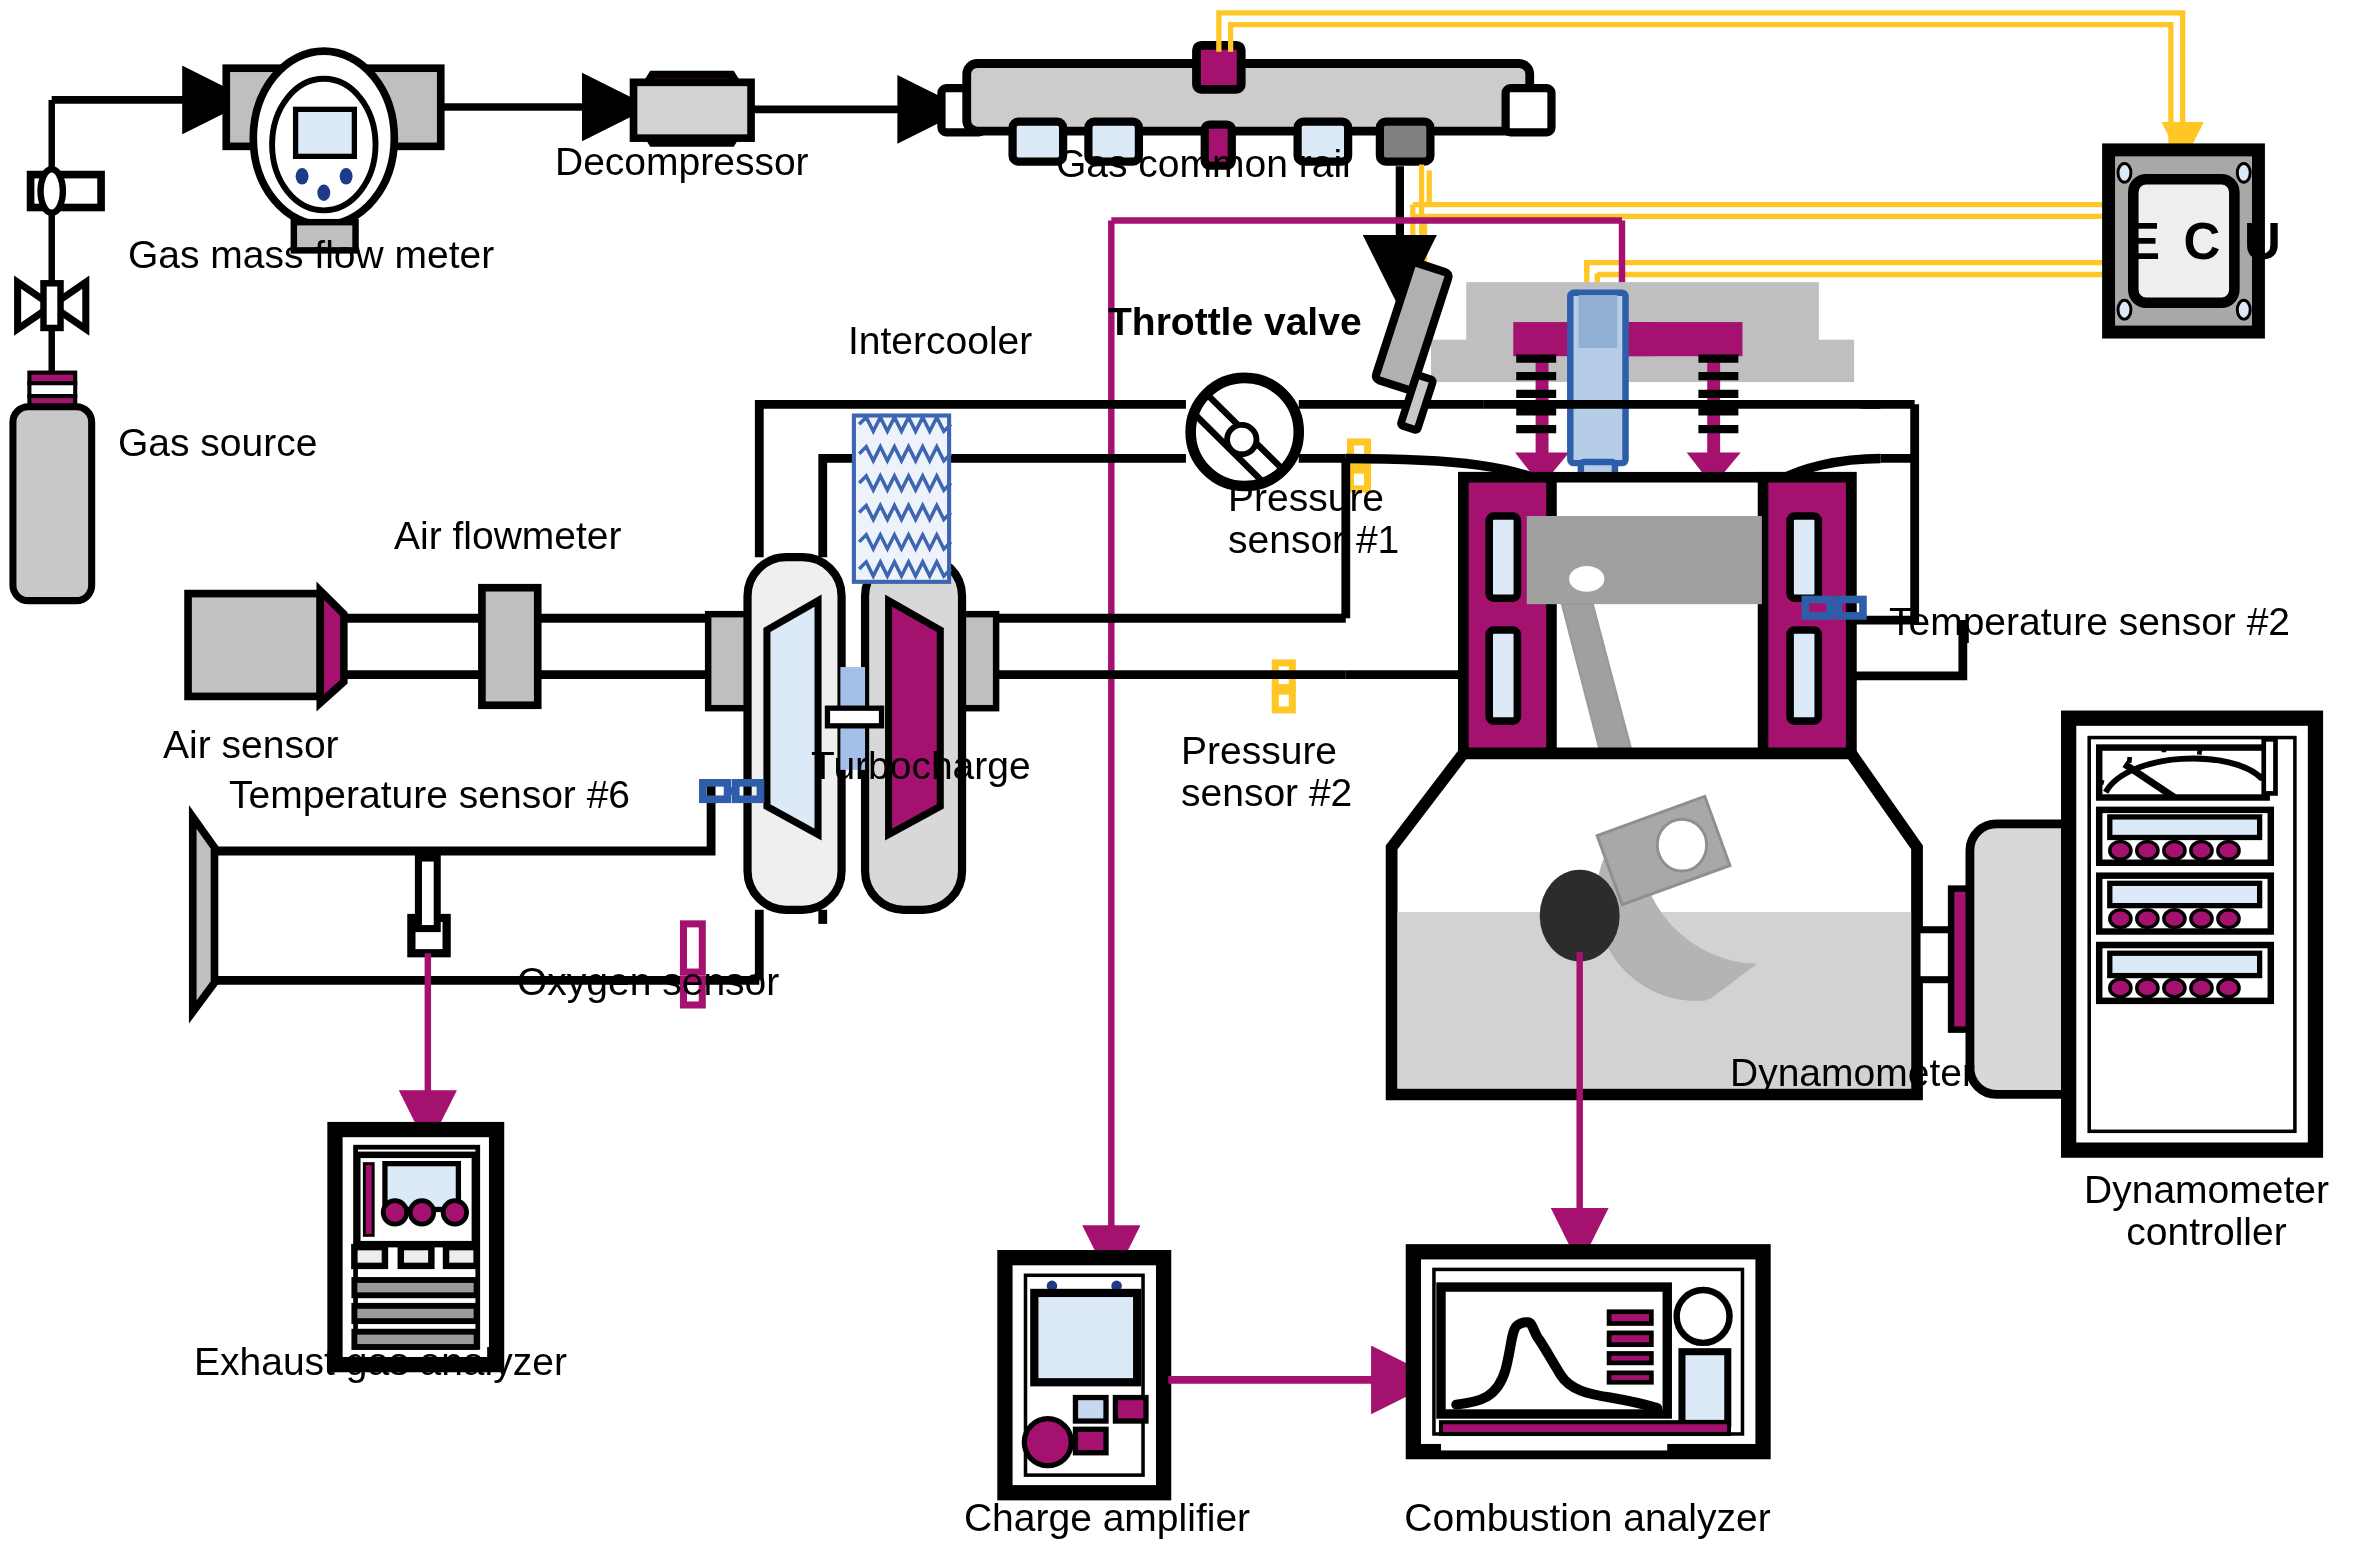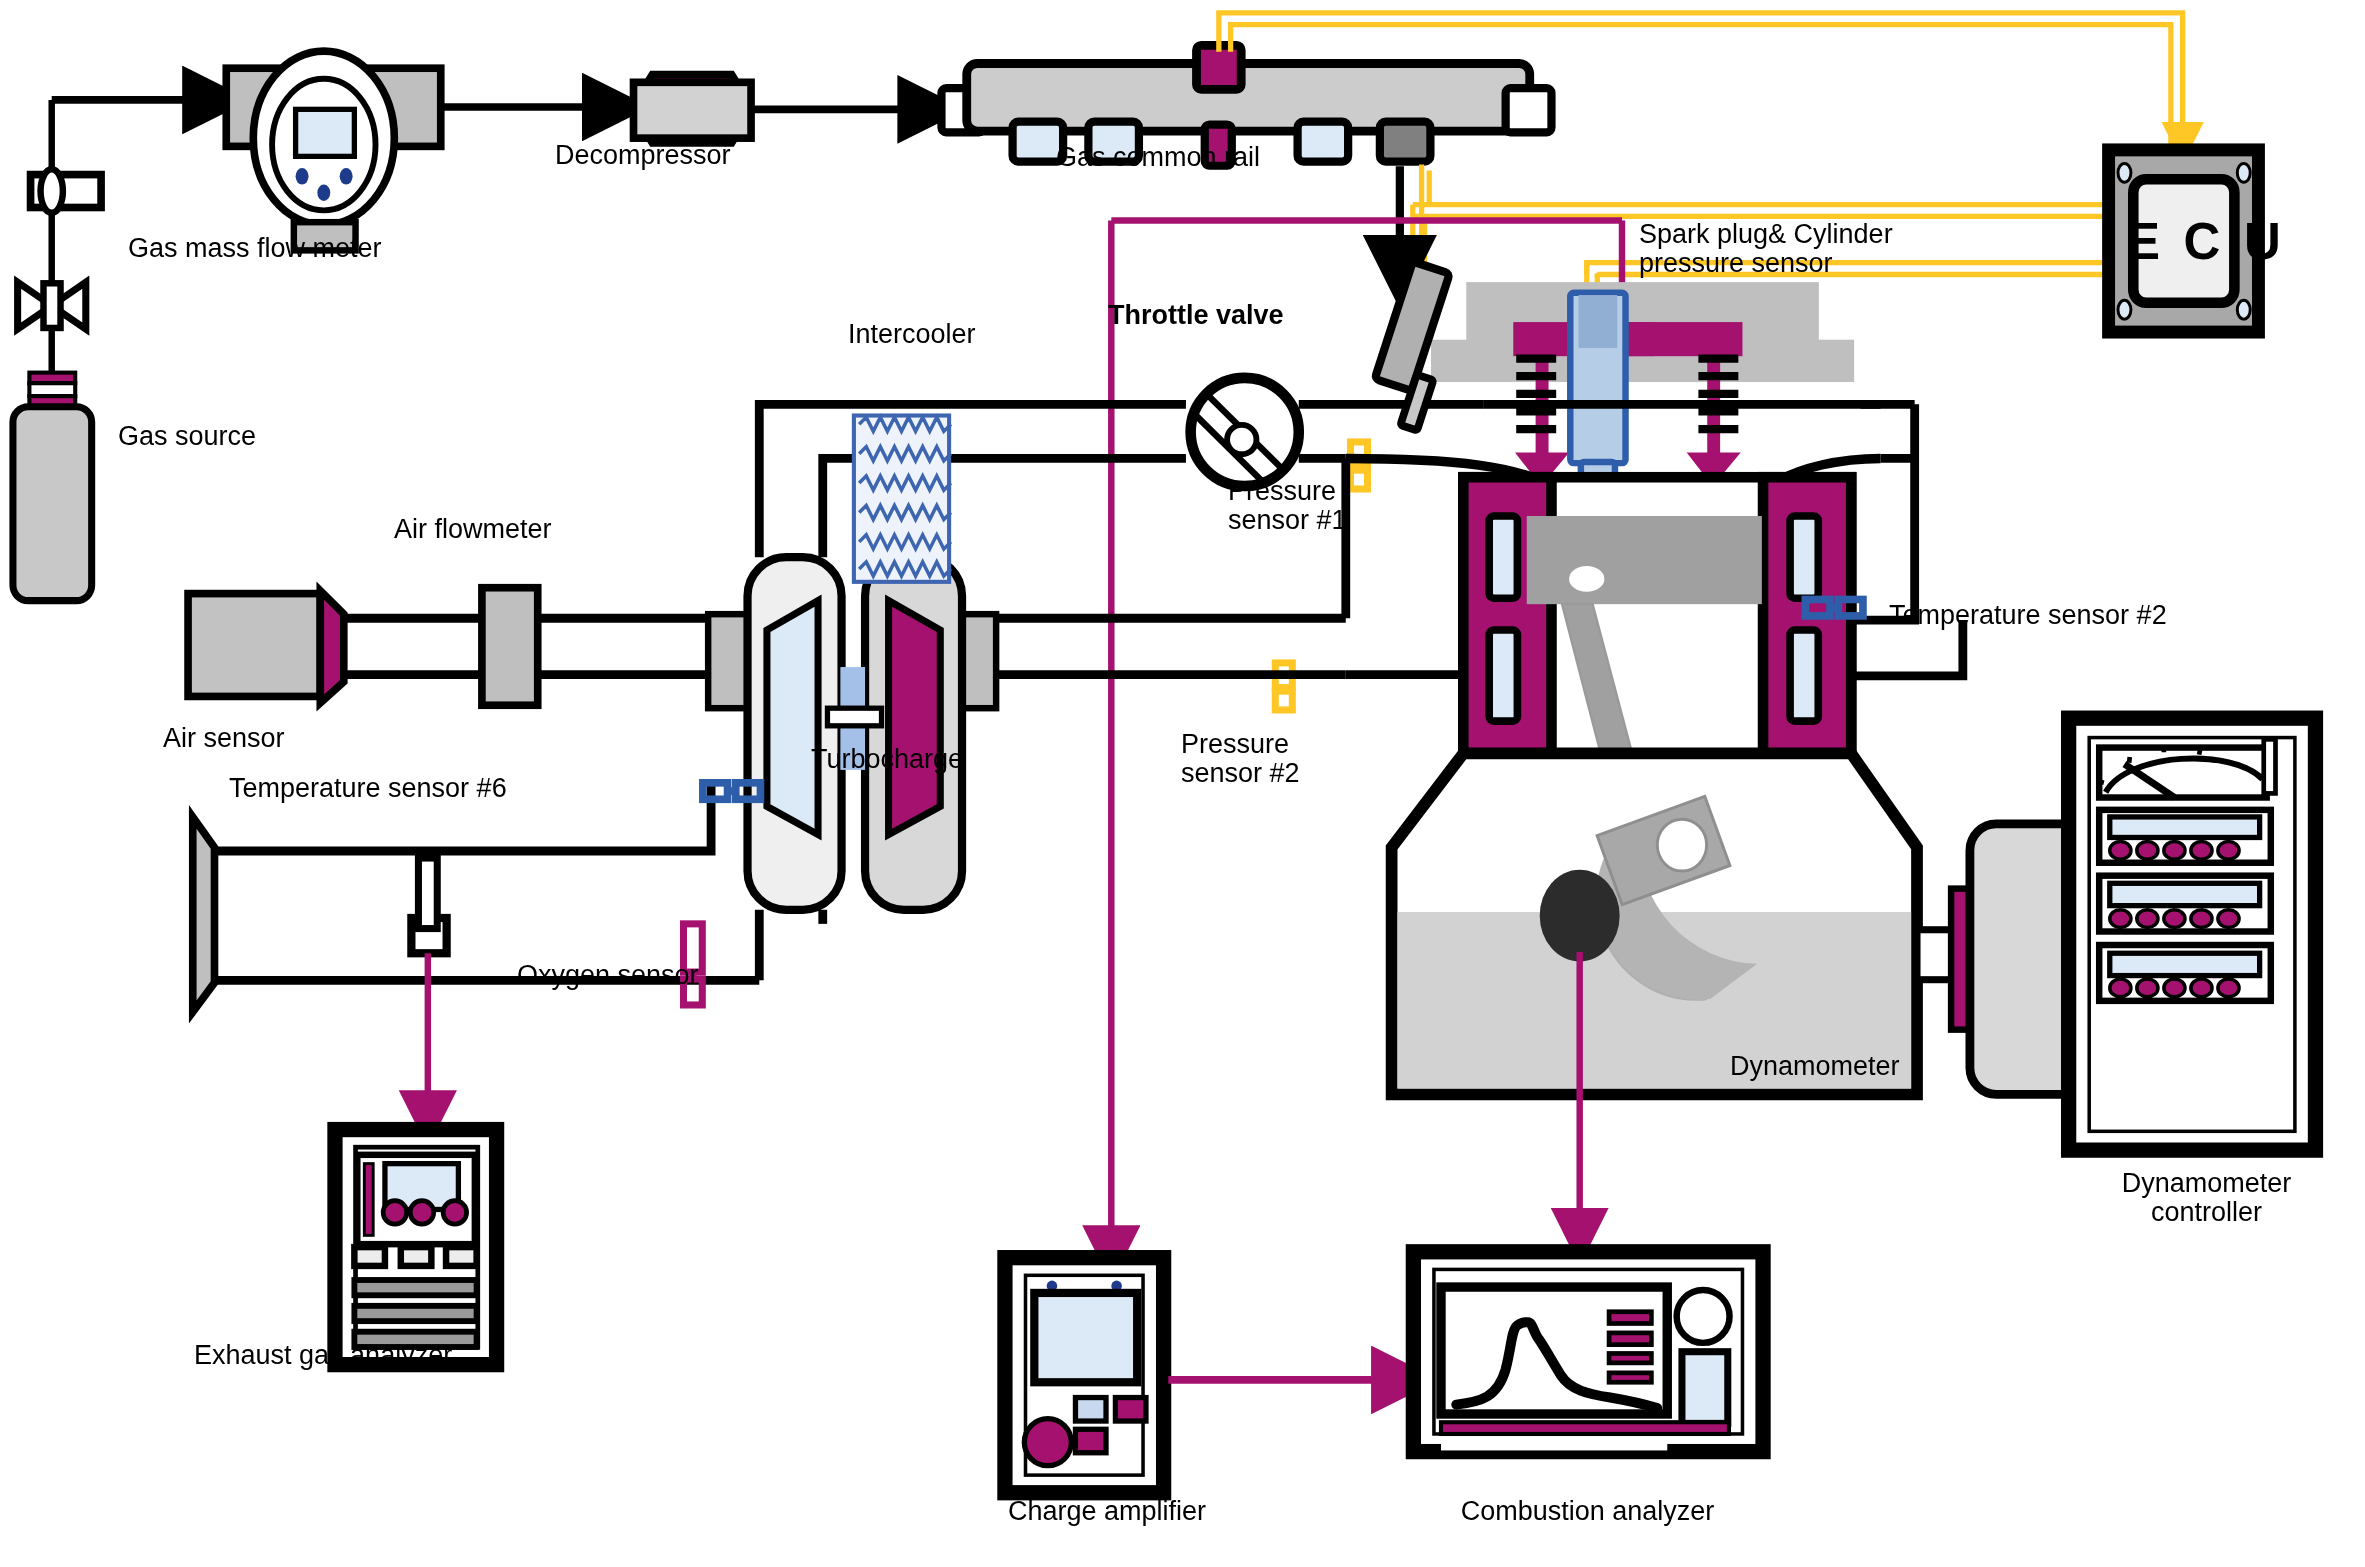--- a/index.html
+++ b/index.html
@@ -10,21 +10,21 @@
     font-family:"Liberation Sans", sans-serif;
     overflow:hidden;
   }
   #stage svg{position:absolute;left:0;top:0;width:2366px;height:1568px;}
   .lbl{
     position:absolute;
     font-family:"Liberation Sans", sans-serif;
     color:#000000;
     white-space:pre;
     line-height:1.08;
-    font-size:27px;
+    font-size:39px;
   }
   .lbl.ctr{text-align:center;}
 </style>
 </head>
 <body>
 
 <div id="stage">
 
 <svg viewBox="0 0 4026 2668" xmlns="http://www.w3.org/2000/svg">
   <defs>
@@ -430,22 +430,20 @@
 <div class="lbl" style="left:163px; top:724px;">Air sensor</div>
 <div class="lbl" style="left:229px; top:774px;">Temperature sensor #6</div>
 <div class="lbl" style="left:517px; top:961px;">Oxygen sensor</div>
 <div class="lbl" style="left:816px; top:320px;margin-left:32px;">Intercooler</div>
 <div class="lbl" style="left:1108px; top:301px;font-weight:bold;">Throttle valve</div>
 <div class="lbl" style="left:811px; top:745px;">Turbocharge</div>
 <div class="lbl" style="left:1228px; top:477px;">Pressure
 sensor #1</div>
 <div class="lbl" style="left:1181px; top:730px;">Pressure
 sensor #2</div>
-<div class="lbl" style="left:1639px; top:220px;">Spark plug&amp; Cylinder
-pressure sensor</div>
 <div class="lbl" style="left:2126px; top:214px; width:118px; font-size:51px; font-weight:bold; letter-spacing:4.7px; text-align:center;">E C U</div>
 <div class="lbl" style="left:1889px; top:601px;">Temperature sensor #2</div>
 <div class="lbl" style="left:1730px; top:1052px;">Dynamometer</div>
 <div class="lbl ctr" style="left:2048px; top:1169px; width:317px;">Dynamometer
 controller</div>
 <div class="lbl" style="left:194px; top:1341px;">Exhaust gas analyzer</div>
 <div class="lbl ctr" style="left:925px; top:1497px; width:364px;">Charge amplifier</div>
 <div class="lbl ctr" style="left:1404px; top:1497px; width:367px;">Combustion analyzer</div>
 
 </div>

